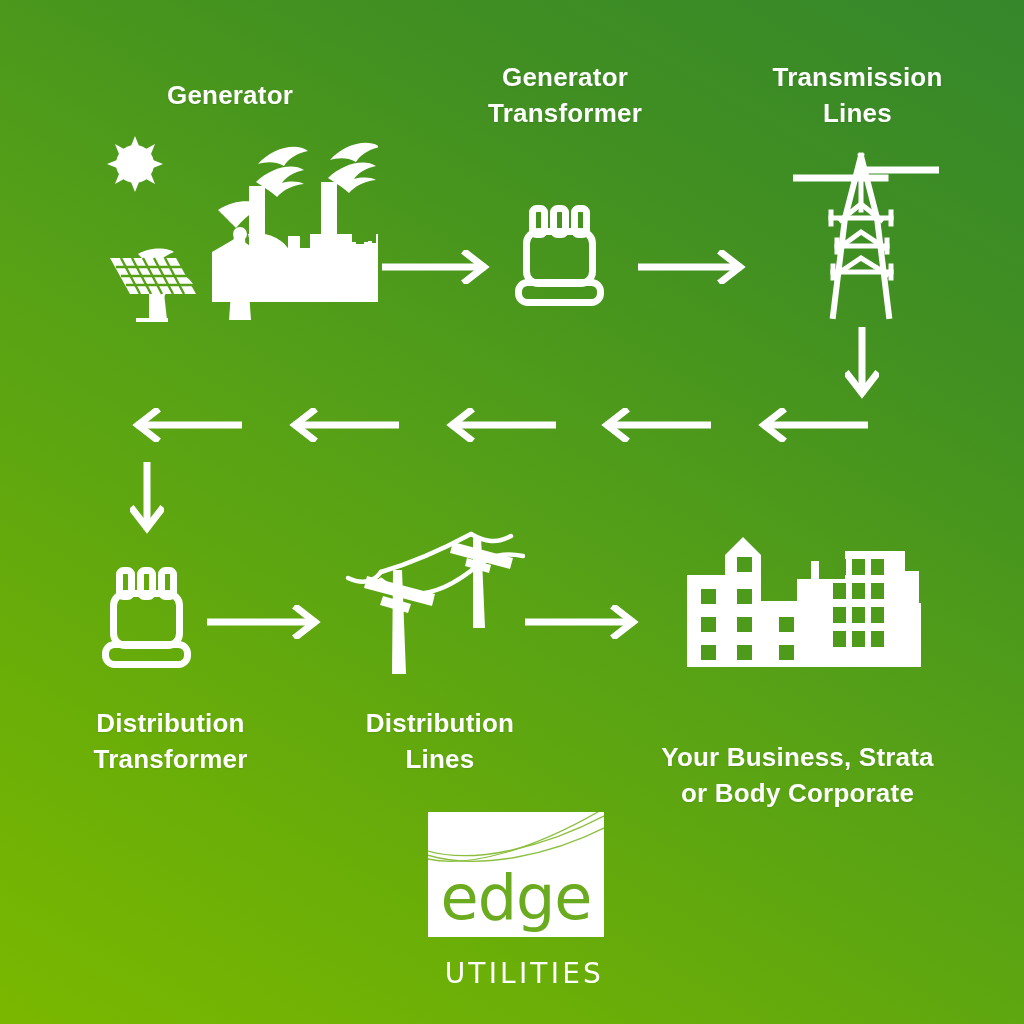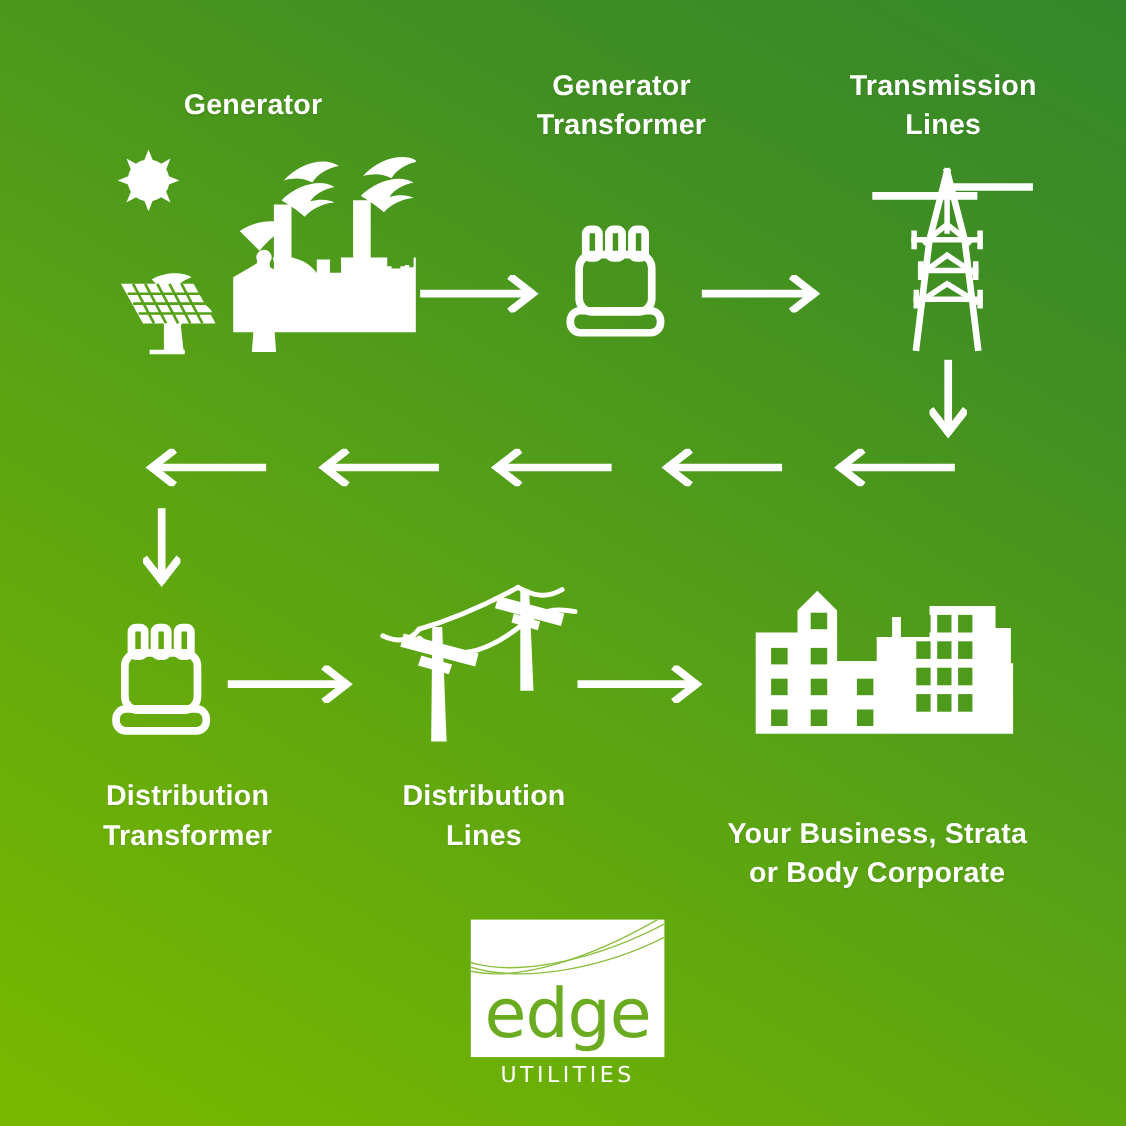--- a/index.html
+++ b/index.html
@@ -72,45 +72,44 @@
     left: 428px;
     top: 812px;
     width: 176px;
   }
   #logo-box {
     position: relative;
     width: 176px;
     height: 125px;
     background: #ffffff;
     overflow: hidden;
-    margin-top: 24px;
   }
   #logo-curves {
     position: absolute;
     left: 0; top: 0;
   }
   #logo-word {
     position: absolute;
     left: 0;
     right: 0;
     bottom: 8px;
     text-align: center;
     color: #6aab1f;
     font-size: 62px;
     font-weight: normal;
     line-height: 1;
     letter-spacing: -1px;
     font-family: "DejaVu Sans", sans-serif;
   }
   #logo-sub {
-    text-align: center;
+    text-align: right;
     color: #ffffff;
-    font-size: 20px;
+    font-size: 28px;
     letter-spacing: 3.2px;
-    margin-top: 4px;
+    margin-top: 20px;
     font-family: "DejaVu Sans", sans-serif;
   }
 </style>
 </head>
 <body>
 
 <div id="canvas">
 
   <div class="label" id="lbl-generator">Generator</div>
   <div class="label" id="lbl-gen-transformer">Generator

